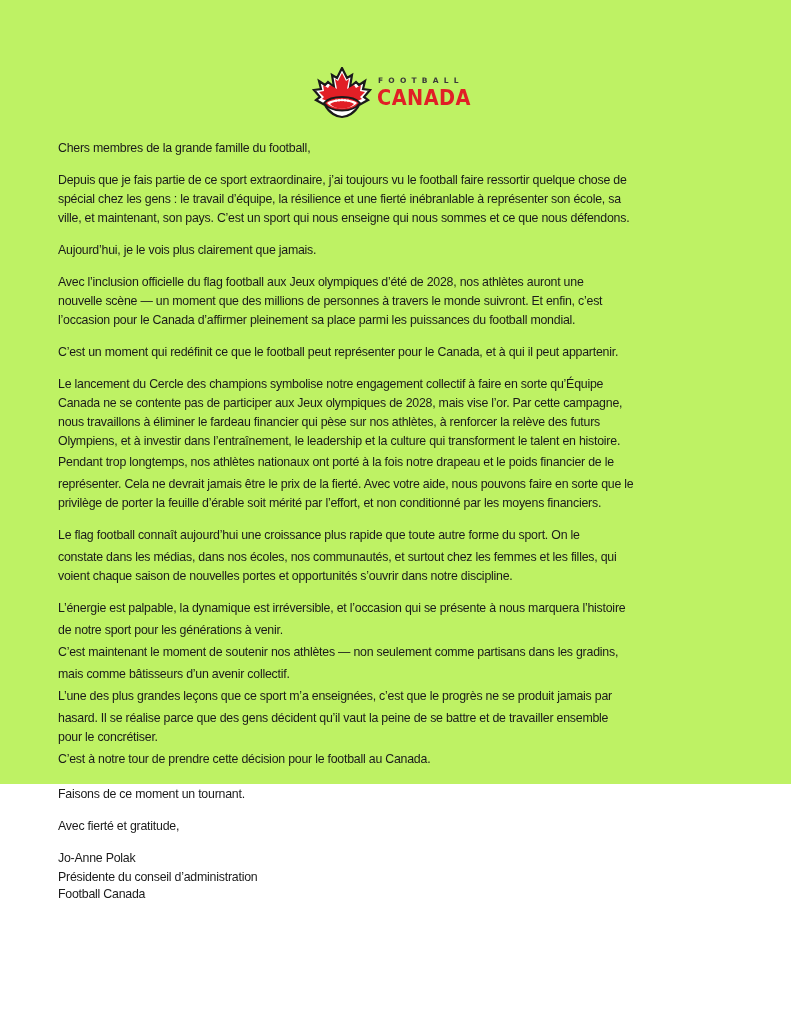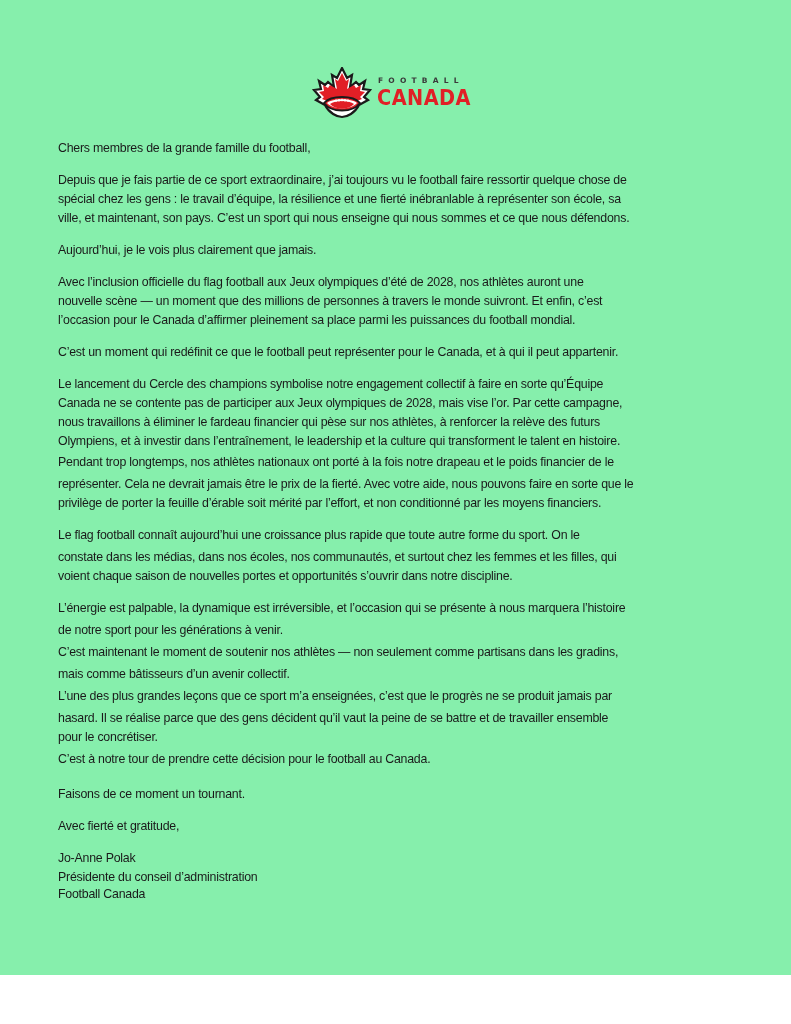--- a/index.html
+++ b/index.html
@@ -1,17 +1,17 @@
 <!DOCTYPE html>
 <html><head>
 <meta charset="utf-8">
 <style>
   html, body { margin: 0; padding: 0; background: #ffffff; }
   body { width: 791px; height: 1024px; position: relative; overflow: hidden; }
-  .page { position: absolute; left: 0; top: 0; width: 791px; height: 975px; background: #86efac; }
+  .page { position: absolute; left: 0; top: 0; width: 791px; height: 784px; background: #bef264; }
   .logo { position: absolute; left: 311px; top: 67px; width: 175px; height: 52px; }
   .logo svg { display: block; }
   .logo-text-top {
     position: absolute; left: 67px; top: 9px;
     font-family: "DejaVu Sans", sans-serif; font-weight: bold; font-size: 7.5px;
     letter-spacing: 5.2px; color: #3a3a3a;
   }
   .logo-text-main {
     position: absolute; left: 66px; top: 19px;
     font-family: "DejaVu Sans", sans-serif; font-weight: bold; font-size: 21px;

